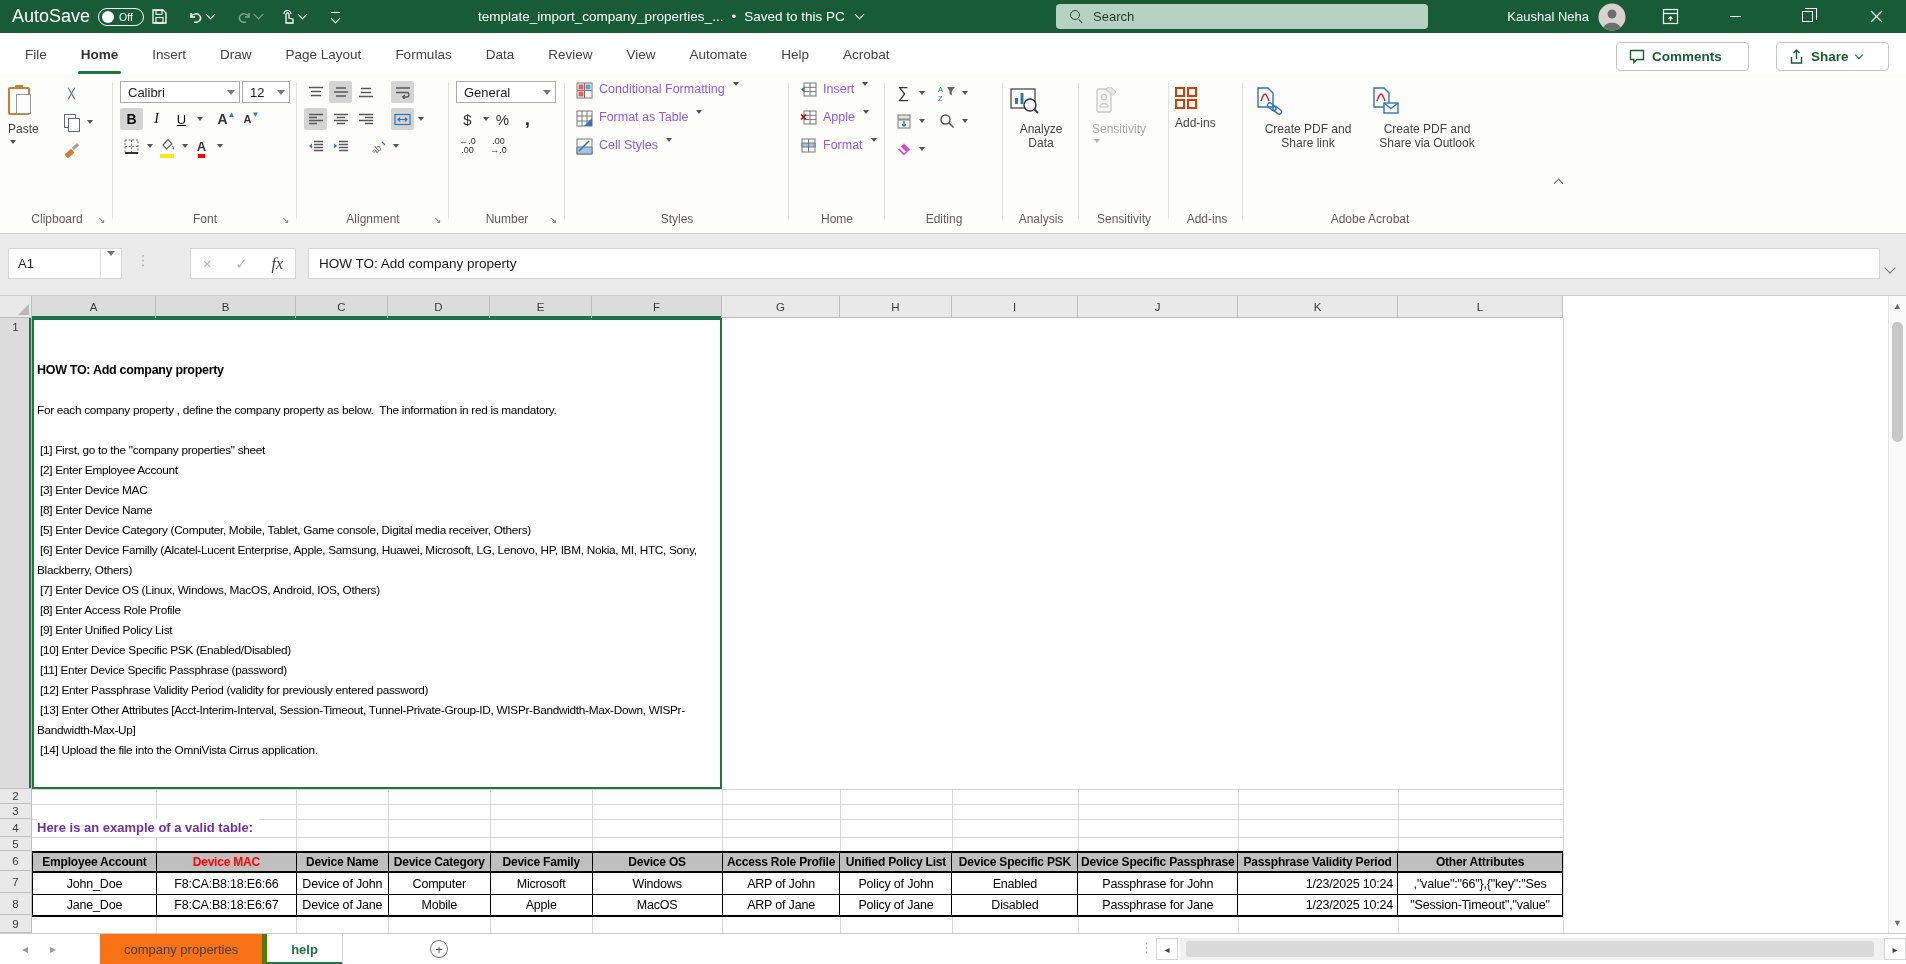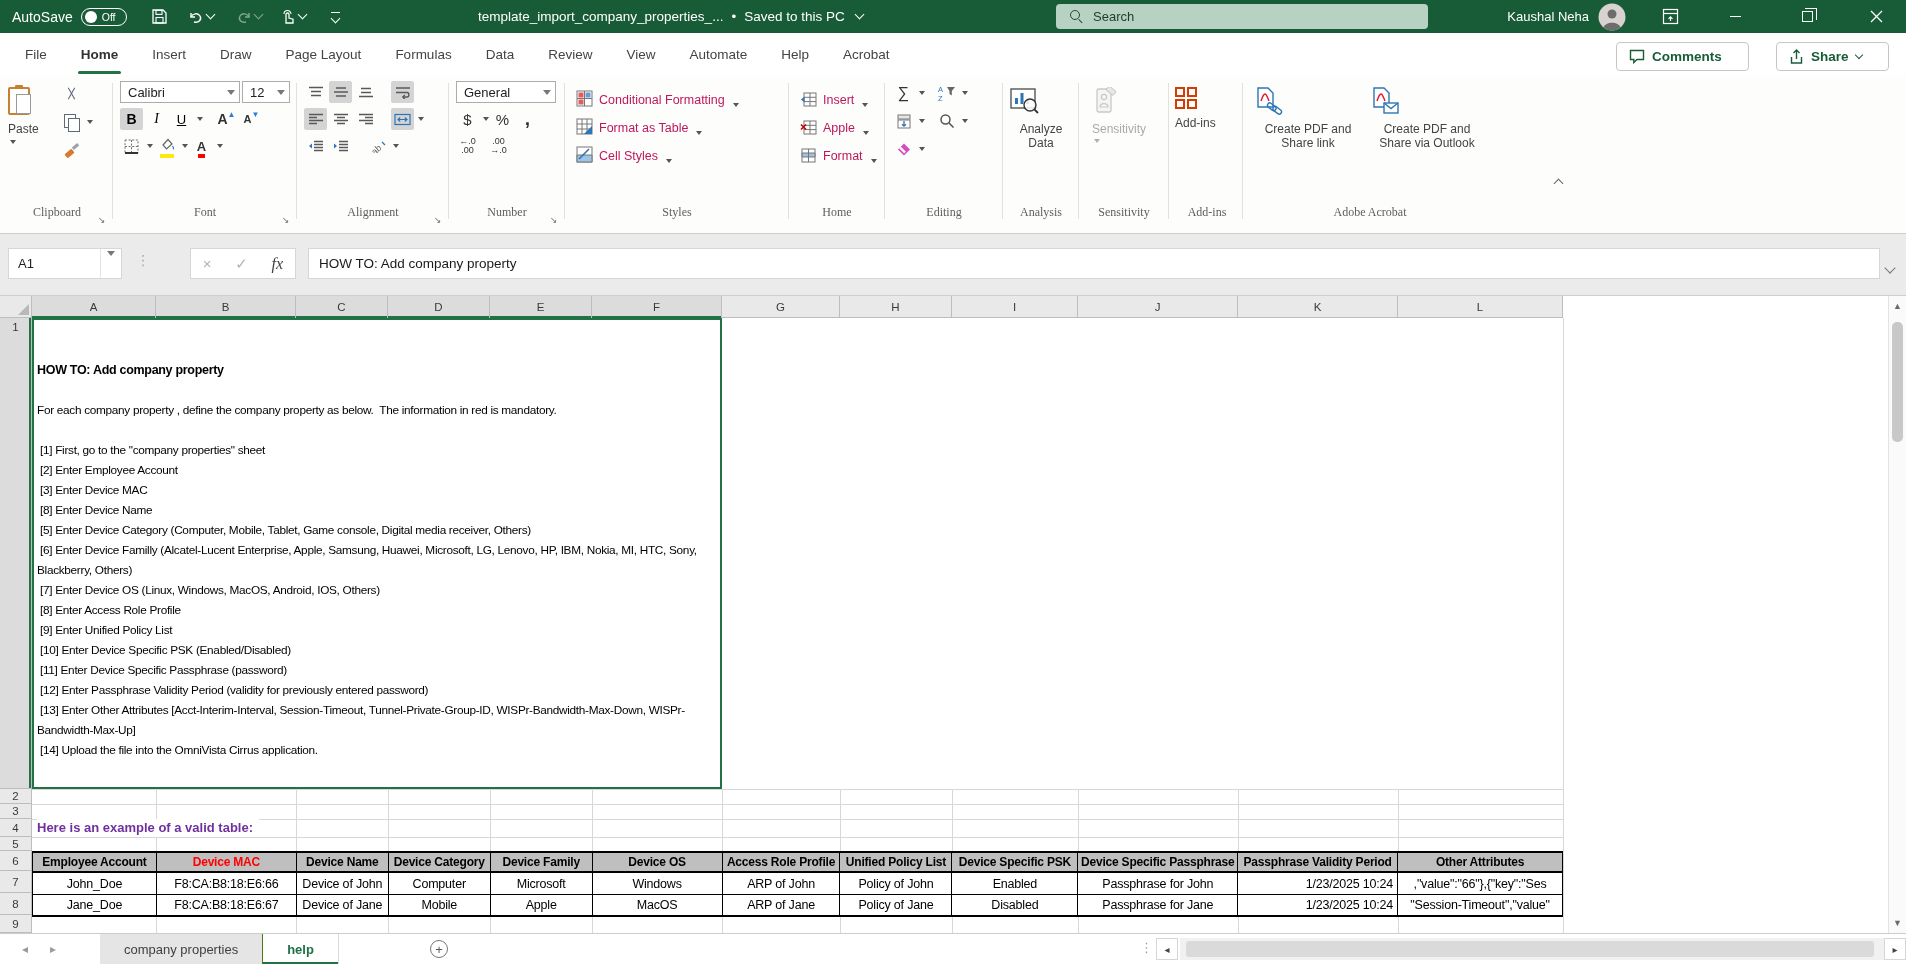--- a/index.html
+++ b/index.html
@@ -2,21 +2,21 @@
 <html><head>
 <meta charset="utf-8">
 <style>
   * { margin:0; padding:0; box-sizing:border-box; }
   html,body { width:1906px; height:964px; overflow:hidden; background:#fff;
     font-family:"Liberation Sans", sans-serif; -webkit-font-smoothing:antialiased; }
 
   
   #titlebar { position:absolute; left:0; top:0; width:1906px; height:33px; background:#185C37; color:#fff; }
   #titlebar .tbitem { position:absolute; top:0; height:33px; display:flex; align-items:center; color:#fff; }
-  .autosave-lbl { font-size:14px; }
+  .autosave-lbl { font-size:18px; }
   .toggle-pill { width:46px; height:18px; border:1px solid #fff; border-radius:9px; position:relative; display:flex; align-items:center; }
   .toggle-dot { width:12px; height:12px; border-radius:50%; background:#fff; margin-left:3px; }
   .toggle-txt { font-size:10.5px; margin-left:5px; }
   .qat-btn { width:34px; justify-content:center; cursor:default; }
   .dim { opacity:.45; }
   .tb-chevD { width:7px; height:7px; border-right:1.3px solid #fff; border-bottom:1.3px solid #fff; transform:rotate(45deg); display:inline-block; margin-left:3px; margin-top:-4px; }
   .qat-more { display:flex; flex-direction:column; align-items:center; }
   .qat-more i { display:block; width:9px; height:0; border-top:1.4px solid #fff; margin-bottom:2px; }
   #doc-title { font-size:13.5px; gap:8px; }
   #search-pill { position:absolute; left:1056px; top:4px; width:372px; height:25px; background:#B7D2C2; border-radius:4px; display:flex; align-items:center; padding-left:14px; gap:10px; color:#1F3A2C; font-size:13px; }
@@ -35,30 +35,30 @@
   .rtab { padding:0 17px; display:flex; align-items:center; font-size:13.5px; color:#444; position:relative; cursor:default; }
   .rtab.active { font-weight:700; color:#333; }
   .rtab.active::after { content:""; position:absolute; left:14px; right:14px; bottom:1px; height:3px; background:#217346; border-radius:2px; }
   .pillbtn { position:absolute; top:9px; height:29px; border:1px solid #C8C6C4; border-radius:4px; background:#fff; display:flex; align-items:center; gap:7px; padding:0 12px; color:#185C37; font-size:13.5px; font-weight:600; }
   .pill-chev { width:6px; height:6px; border-right:1.3px solid #185C37; border-bottom:1.3px solid #185C37; transform:rotate(45deg); margin-top:-3px; }
 
   
   #ribbon { position:absolute; left:0; top:75px; width:1906px; height:159px; background:#FDFDFC; border-bottom:1px solid #D1CFCD; }
   .rgroup { position:absolute; top:2px; height:152px; }
   .gdiv { position:absolute; top:8px; width:1px; height:136px; background:#E3E1DF; }
-  .glabel { position:absolute; bottom:9px; left:0; right:0; text-align:center; font-size:12px; color:#605E5C;font-family:Liberation Serif, serif; }
+  .glabel { position:absolute; bottom:3px; left:0; right:0; text-align:center; font-size:12px; color:#605E5C; }
   .launcher { position:absolute; right:2px; bottom:2px; width:13px; height:13px; font-size:9px; color:#707070; line-height:12px; text-align:center; cursor:default; }
   .bbtn { position:absolute; top:2px; display:flex; flex-direction:column; align-items:flex-start; padding-top:8px; color:#444; cursor:default; }
   .bbtn .blabel { margin-top:7px; font-size:12px; line-height:14px; text-align:center; }
   .sbtn { width:23px; height:22px; display:inline-flex; align-items:center; justify-content:center; border-radius:2px; cursor:default; }
   .sbtn.on, .ibtn.on { background:#D4D4D4; }
   .rrow { position:absolute; left:4px; display:flex; align-items:center; gap:2px; }
   .da { width:0; height:0; border-left:3.5px solid transparent; border-right:3.5px solid transparent; border-top:4px solid #555; display:inline-block; margin-left:2px; }
   .combo { background:#fff; border:1px solid #ACACAC; height:22px; display:flex; align-items:center; font-size:13px; color:#222; padding:0 4px 0 7px; justify-content:space-between; cursor:default; }
-  .wbtn { display:flex; align-items:flex-end; gap:6px; font-size:12.5px; color:#be185d; height:25px; padding-left:4px; cursor:default; }
+  .wbtn { display:flex; align-items:flex-start; gap:6px; font-size:12.5px; color:#8b5cf6; height:25px; padding-left:4px; cursor:default; }
   .fontA { font-size:13px; font-weight:600; color:#333; position:relative; }
   .colorbar { position:absolute; left:1px; right:1px; bottom:-4px; height:4px; }
   .yellow { background:#FFE812; } .redbar { background:#FF0000; }
   .grow-caret { color:#2B7CD3; font-size:8px; position:relative; top:-5px; }
   .chev-up { width:7px; height:7px; border-left:1.6px solid #666; border-top:1.6px solid #666; transform:rotate(45deg); display:inline-block; }
   .num2 { font-size:9px; line-height:9px; white-space:pre-line; color:#333; text-align:center; }
   .scis { position:relative; width:16px; height:16px; }
   .scis::before,.scis::after { content:""; position:absolute; left:7px; top:1px; width:0; height:13px; border-left:1.6px solid #5A6472; }
   .scis::before { transform:rotate(30deg); } .scis::after { transform:rotate(-30deg); }
   .copyic { position:relative; width:15px; height:17px; }
@@ -119,21 +119,21 @@
 
   
   #vscroll { position:absolute; left:1888px; top:296px; width:18px; height:637px; background:#FAFAFA; border-left:1px solid #E3E3E3; }
   .scr-arrow { position:absolute; left:0; width:17px; height:20px; display:flex; align-items:center; justify-content:center; font-size:9px; color:#6a6a6a; }
   #vthumb { position:absolute; left:3px; top:26px; width:11px; height:120px; background:#C8C8C8; border-radius:5px; }
 
   
   #sheetbar { position:absolute; left:0; top:933px; width:1906px; height:31px; background:#fff; border-top:1px solid #CDCDCD; }
   .nav-ar { position:absolute; top:0; height:30px; width:26px; display:flex; align-items:center; justify-content:center; color:#9b9b9b; font-size:12px; }
   #sheet-tabs { position:absolute; left:100px; top:0; height:30px; display:flex; }
-  .stab { height:30px; display:flex; align-items:center; padding:0 24px; font-size:13px; color:#404040; background:#e5e5e5; border-right:1px solid #4d7c0f; cursor:default; }
+  .stab { height:30px; display:flex; align-items:center; padding:0 24px; font-size:13px; color:#404040; background:#f97316; border-right:5px solid #4d7c0f; cursor:default; }
   .stab.active { background:#fff; color:#1E7145; font-weight:700; box-shadow:inset 0 -2px 0 #217346; border-right:1px solid #D9D9D9; }
   #new-sheet { position:absolute; left:430px; top:6px; width:18px; height:18px; border:1.3px solid #767676;
     border-radius:50%; display:flex; align-items:center; justify-content:center; color:#555; font-size:13px; line-height:1; }
   #h-splitter { position:absolute; left:1140px; top:6px; color:#A0A0A0; font-size:13px; }
   .hs-btn { position:absolute; top:4px; width:22px; height:22px; background:#fff; border:1px solid #D6D6D6; display:flex; align-items:center; justify-content:center; color:#444; font-size:10px; }
   #h-track { position:absolute; left:1180px; top:4px; width:704px; height:22px; background:#F1F1F1; }
   #h-thumb { position:absolute; left:6px; top:3px; width:688px; height:16px; background:#DADADA; border-radius:3px; }
 
   svg { display:block; }
 </style>

